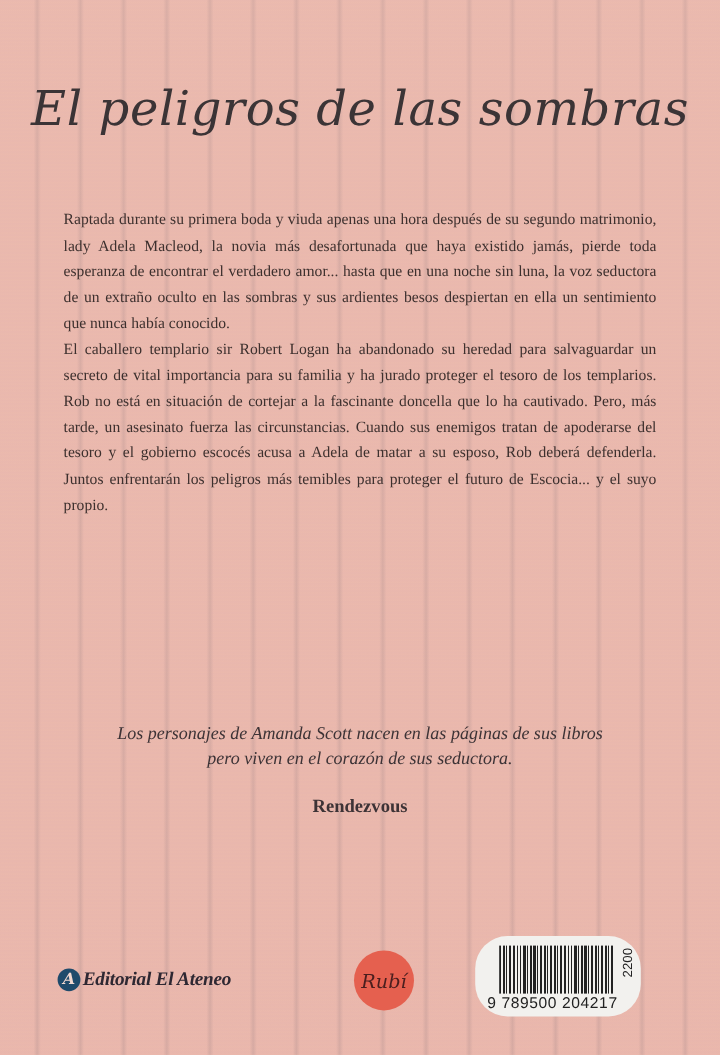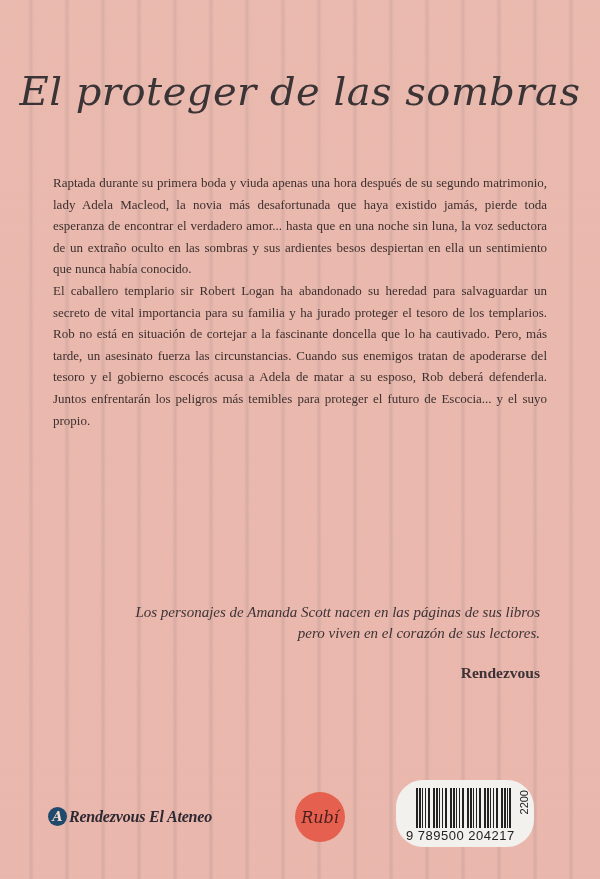--- a/index.html
+++ b/index.html
@@ -56,21 +56,21 @@
       text-align: justify;
     }
     .blurb p {
       margin: 0;
     }
     .quote {
       position: absolute;
       left: 60px;
       right: 60px;
       top: 602px;
-      text-align: right;
+      text-align: center;
       font-family: "Liberation Serif", "DejaVu Serif", serif;
       color: #3d3336;
     }
     .quote .line {
       font-style: italic;
       font-size: 15px;
       line-height: 21px;
     }
     .quote .source {
       font-weight: bold;
@@ -163,36 +163,36 @@
       font-family: "Liberation Sans", "DejaVu Sans", sans-serif;
       font-size: 11px;
       color: #222;
     }
   </style>
 </head>
 <body>
 
 <div class="cover">
 
-  <div class="title">El proteger de las sombras</div>
+  <div class="title">El peligros de las sombras</div>
 
   <div class="blurb">
     <p>Raptada durante su primera boda y viuda apenas una hora después de su segundo matrimonio, lady Adela Macleod, la novia más desafortunada que haya existido jamás, pierde toda esperanza de encontrar el verdadero amor... hasta que en una noche sin luna, la voz seductora de un extraño oculto en las sombras y sus ardientes besos despiertan en ella un sentimiento que nunca había conocido.</p>
     <p>El caballero templario sir Robert Logan ha abandonado su heredad para salvaguardar un secreto de vital importancia para su familia y ha jurado proteger el tesoro de los templarios. Rob no está en situación de cortejar a la fascinante doncella que lo ha cautivado. Pero, más tarde, un asesinato fuerza las circunstancias. Cuando sus enemigos tratan de apoderarse del tesoro y el gobierno escocés acusa a Adela de matar a su esposo, Rob deberá defenderla. Juntos enfrentarán los peligros más temibles para proteger el futuro de Escocia... y el suyo propio.</p>
   </div>
 
   <div class="quote">
     <div class="line">Los personajes de Amanda Scott nacen en las páginas de sus libros</div>
-    <div class="line">pero viven en el corazón de sus lectores.</div>
+    <div class="line">pero viven en el corazón de sus seductora.</div>
     <div class="source">Rendezvous</div>
   </div>
 
   <div class="publisher">
     <span class="badge">A</span>
-    <span class="name">Rendezvous El Ateneo</span>
+    <span class="name">Editorial El Ateneo</span>
   </div>
 
   <div class="imprint">
     <span>Rubí</span>
   </div>
 
   <div class="barcode-box">
     <div class="bars"></div>
     <div class="barcode-digits">9 789500 204217</div>
     <div class="barcode-addon">2200</div>

